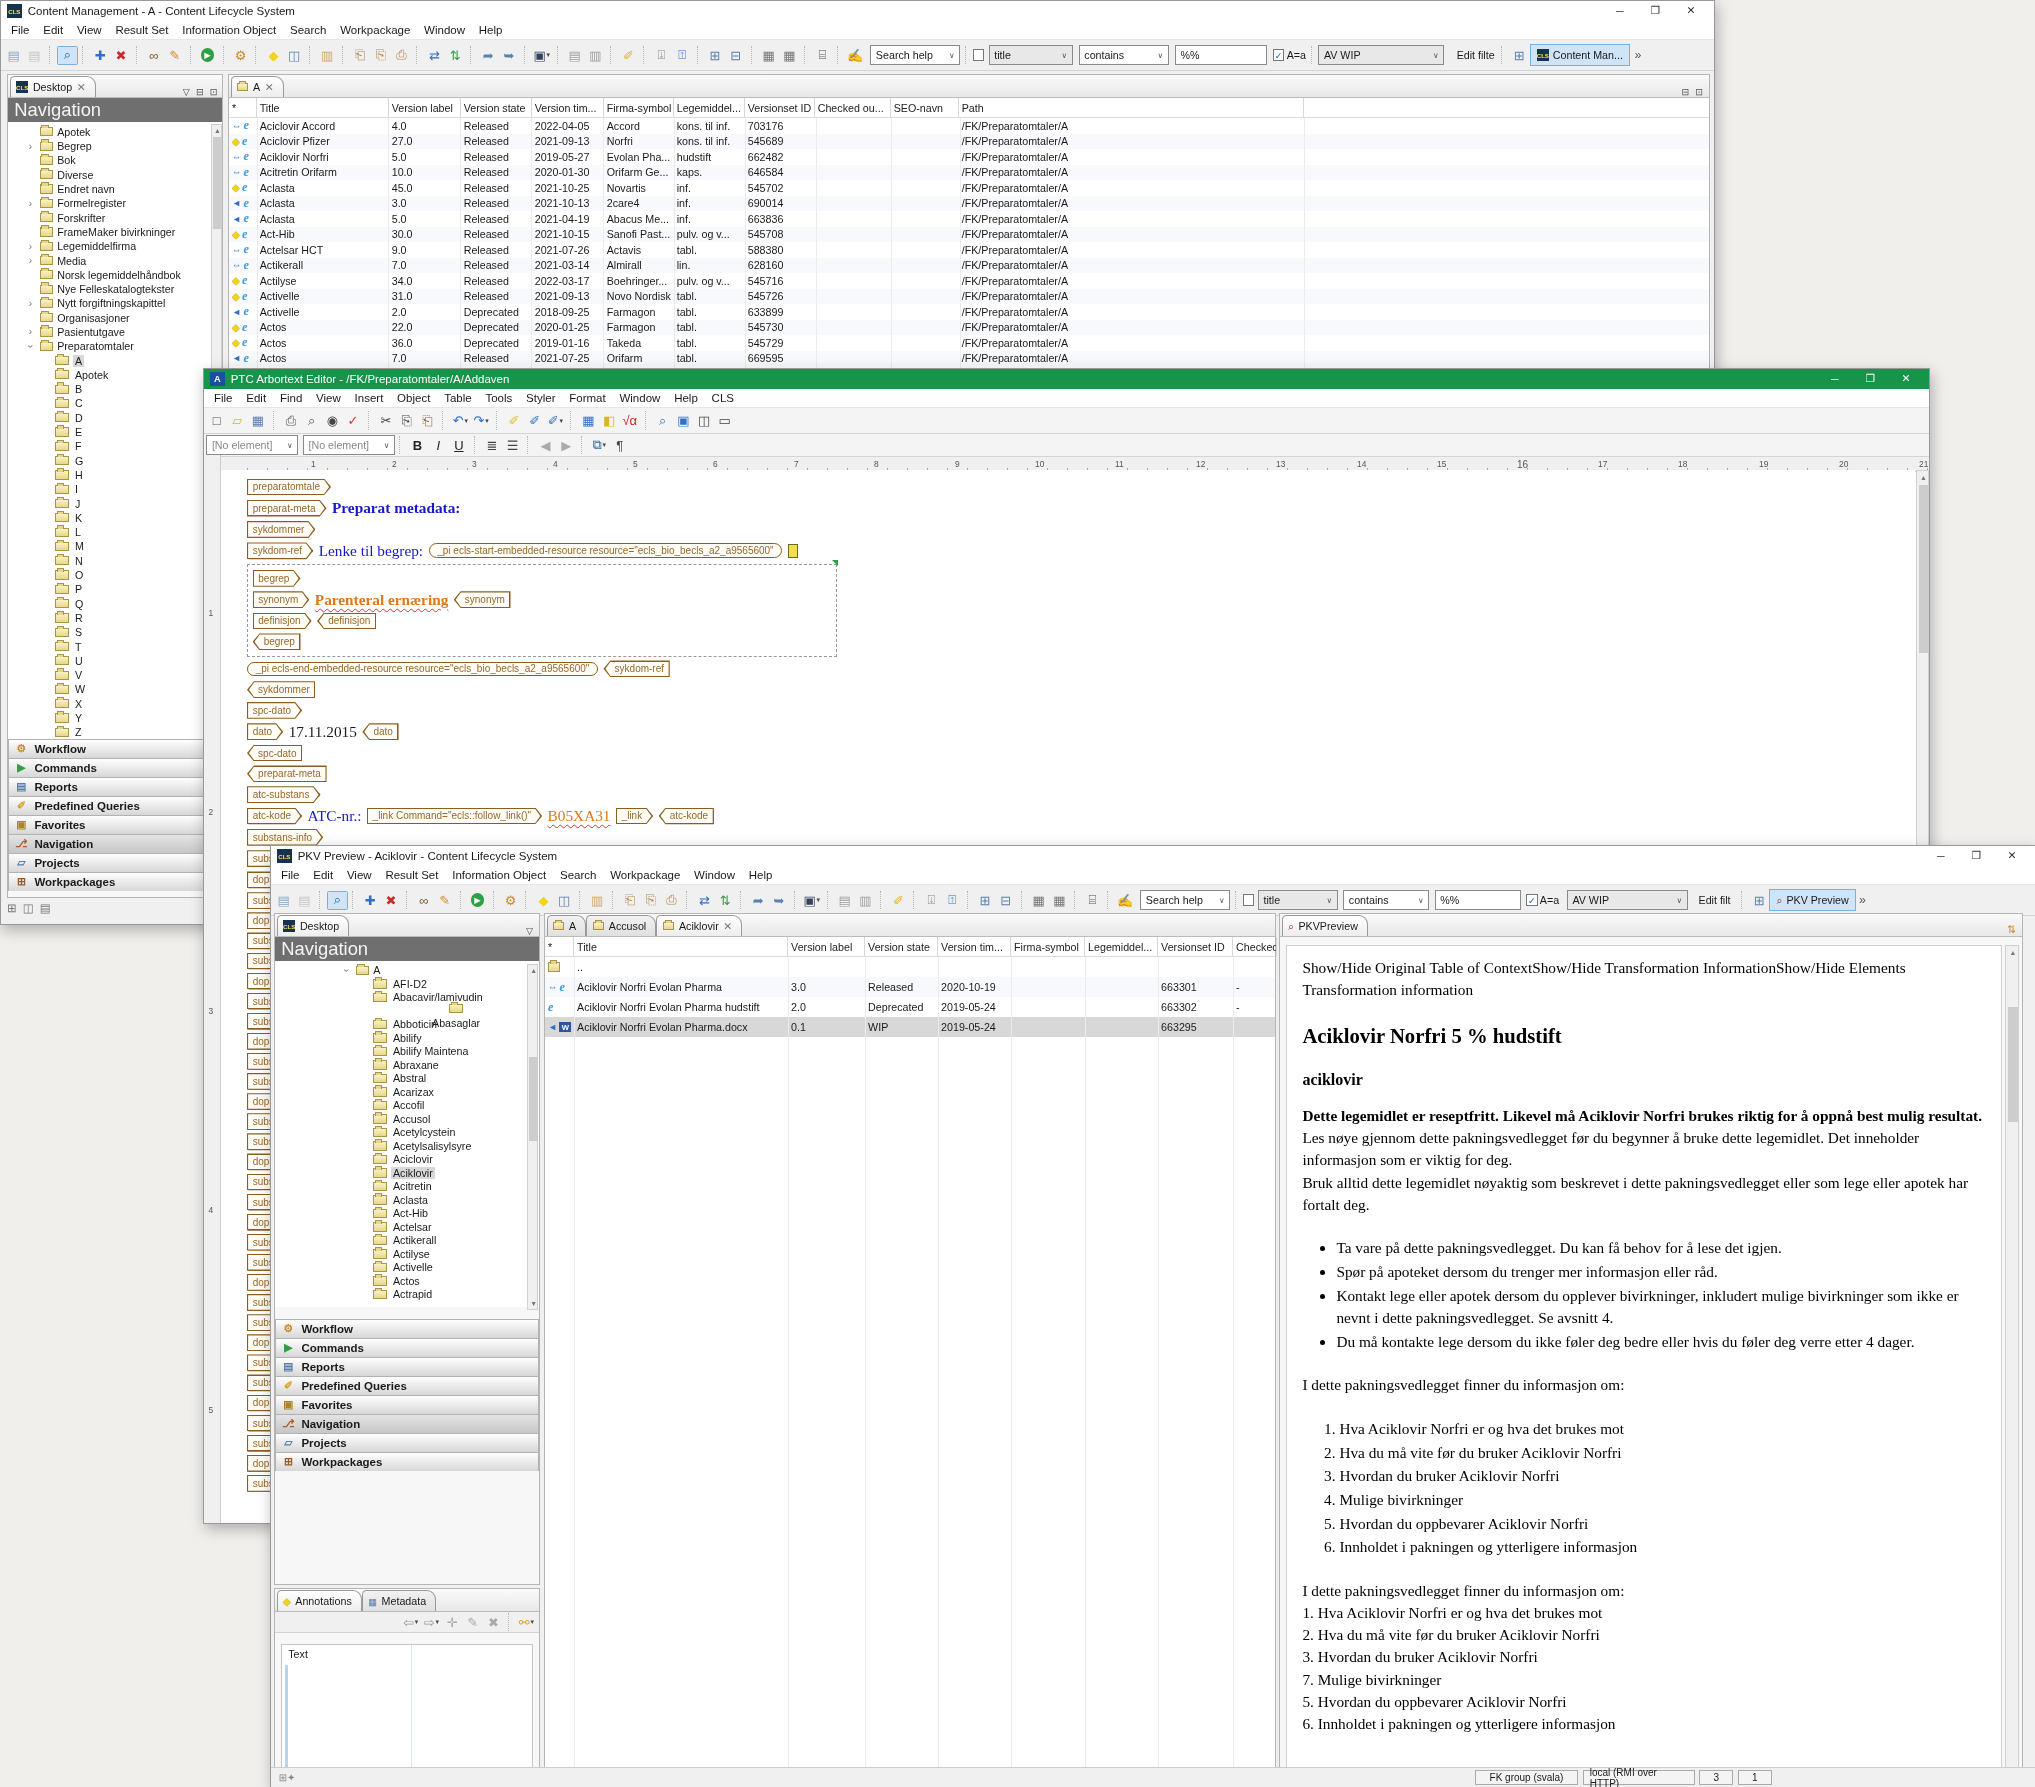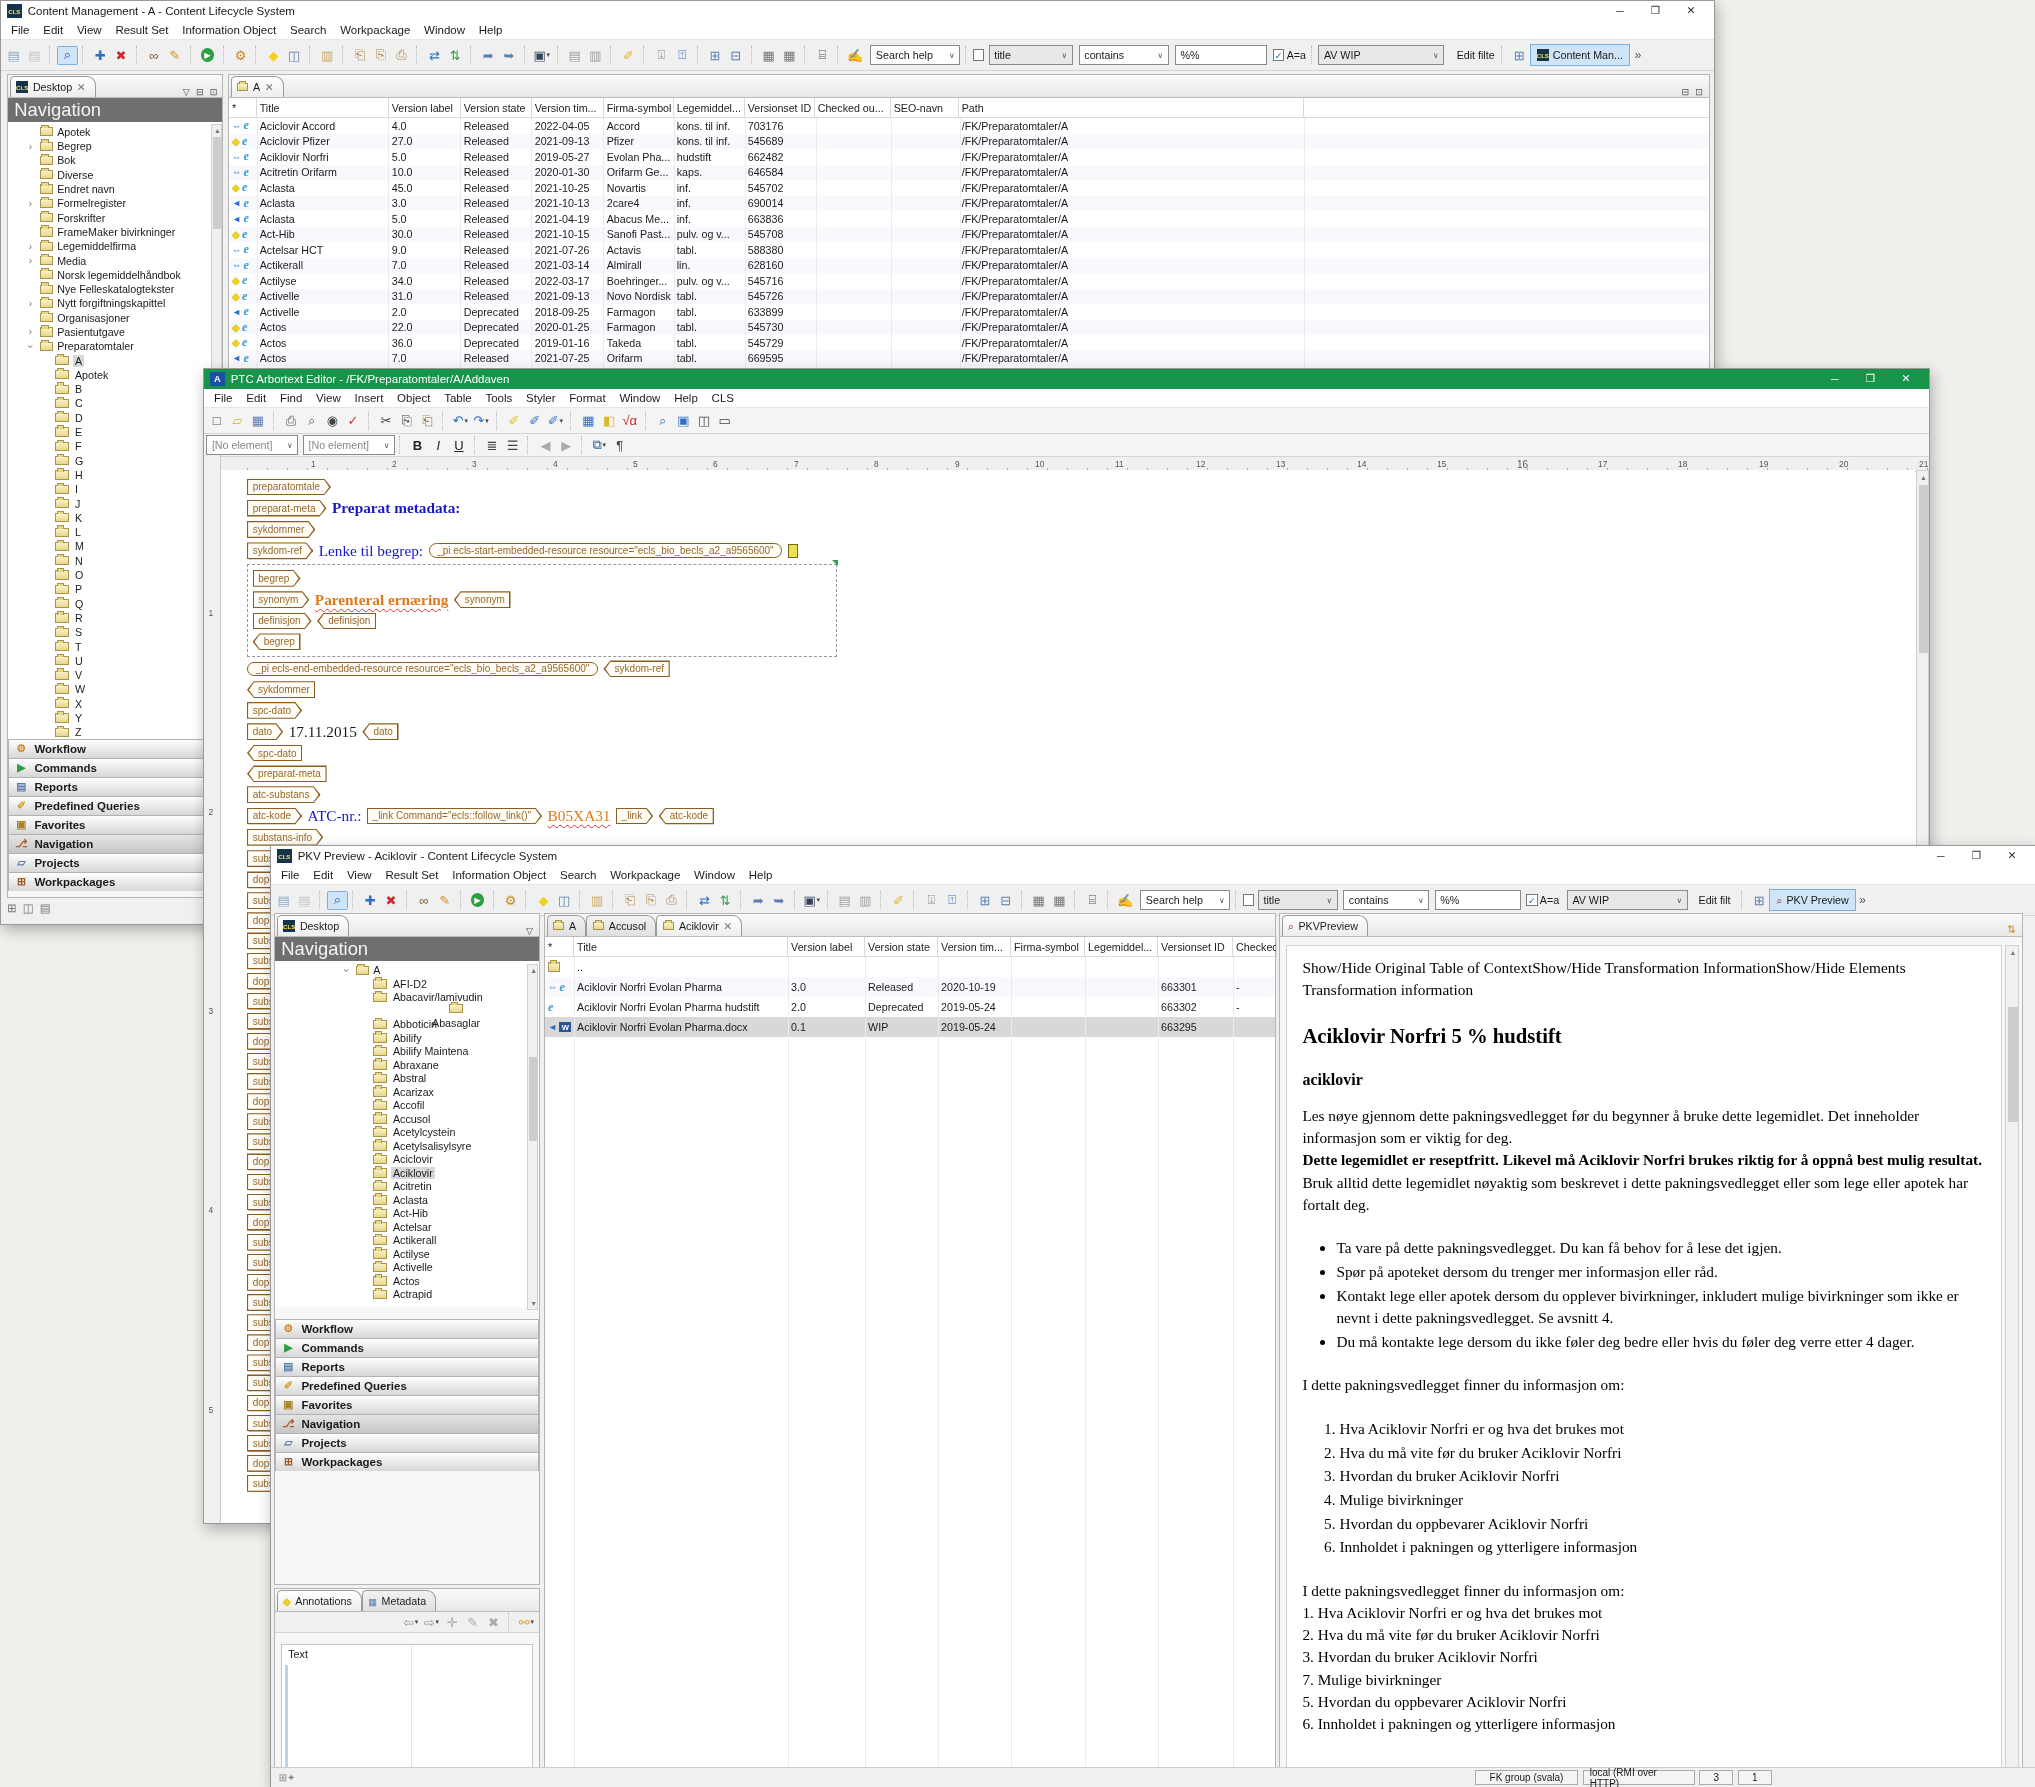--- a/index.html
+++ b/index.html
@@ -541,21 +541,21 @@
         </div>
         <div class="trw" style="height: 15.5px; background: rgb(247, 249, 252);">
           <span class="tc" style="width: 27.6px; border-right: none;">
             <span class="dia">◆</span>
             <span class="ie">e</span>
           </span>
           <span class="tc" style="width: 132px; border-right: none;">Aciclovir Pfizer</span>
           <span class="tc" style="width: 72px; border-right: none;">27.0</span>
           <span class="tc" style="width: 71px; border-right: none;">Released</span>
           <span class="tc" style="width: 72px; border-right: none;">2021-09-13</span>
-          <span class="tc" style="width: 70px; border-right: none;">Pfizer</span>
+          <span class="tc" style="width: 70px; border-right: none;">Norfri</span>
           <span class="tc" style="width: 71px; border-right: none;">kons. til inf.</span>
           <span class="tc" style="width: 70px; border-right: none;">545689</span>
           <span class="tc" style="width: 76px; border-right: none;"></span>
           <span class="tc" style="width: 68px; border-right: none;"></span>
           <span class="tc" style="width: 345px; border-right: none;">/FK/Preparatomtaler/A</span>
         </div>
         <div class="trw" style="height: 15.5px;">
           <span class="tc" style="width: 27.6px; border-right: none;">
             <span class="syn">⇔</span>
             <span class="ie">e</span>
@@ -1754,22 +1754,22 @@
         <span>PKVPreview</span>
       </span>
       <span style="margin-left:auto;padding:0 6.1px;color:#d8881f;font-size:10.7px;">⇅</span>
     </div>
     <div style="position:absolute;left:6.1px;top:31px;right:20px;bottom:10.7px;background:#fff;border:0.8px solid #cfcfcf;overflow:hidden;padding:10.7px 15.3px;">
       <div class="doc" id="w3doc">
           <p>Show/Hide Original Table of ContextShow/Hide Transformation InformationShow/Hide Elements</p>
           <p>Transformation information</p>
           <h2>Aciklovir Norfri 5 % hudstift</h2>
           <h3>aciklovir</h3>
+          <p style="font-weight: bold;">Dette legemidlet er reseptfritt. Likevel må Aciklovir Norfri brukes riktig for å oppnå best mulig resultat.</p>
           <p>Les nøye gjennom dette pakningsvedlegget før du begynner å bruke dette legemidlet. Det inneholder informasjon som er viktig for deg.</p>
-          <p style="font-weight: bold;">Dette legemidlet er reseptfritt. Likevel må Aciklovir Norfri brukes riktig for å oppnå best mulig resultat.</p>
           <p>Bruk alltid dette legemidlet nøyaktig som beskrevet i dette pakningsvedlegget eller som lege eller apotek har fortalt deg.</p>
           <div class="gap"></div>
           <ul>
             <li>Ta vare på dette pakningsvedlegget. Du kan få behov for å lese det igjen.</li>
             <li>Spør på apoteket dersom du trenger mer informasjon eller råd.</li>
             <li>Kontakt lege eller apotek dersom du opplever bivirkninger, inkludert mulige bivirkninger som ikke er nevnt i dette pakningsvedlegget. Se avsnitt 4.</li>
             <li>Du må kontakte lege dersom du ikke føler deg bedre eller hvis du føler deg verre etter 4 dager.</li>
           </ul>
           <div class="gap"></div>
           <p>I dette pakningsvedlegget finner du informasjon om:</p>

